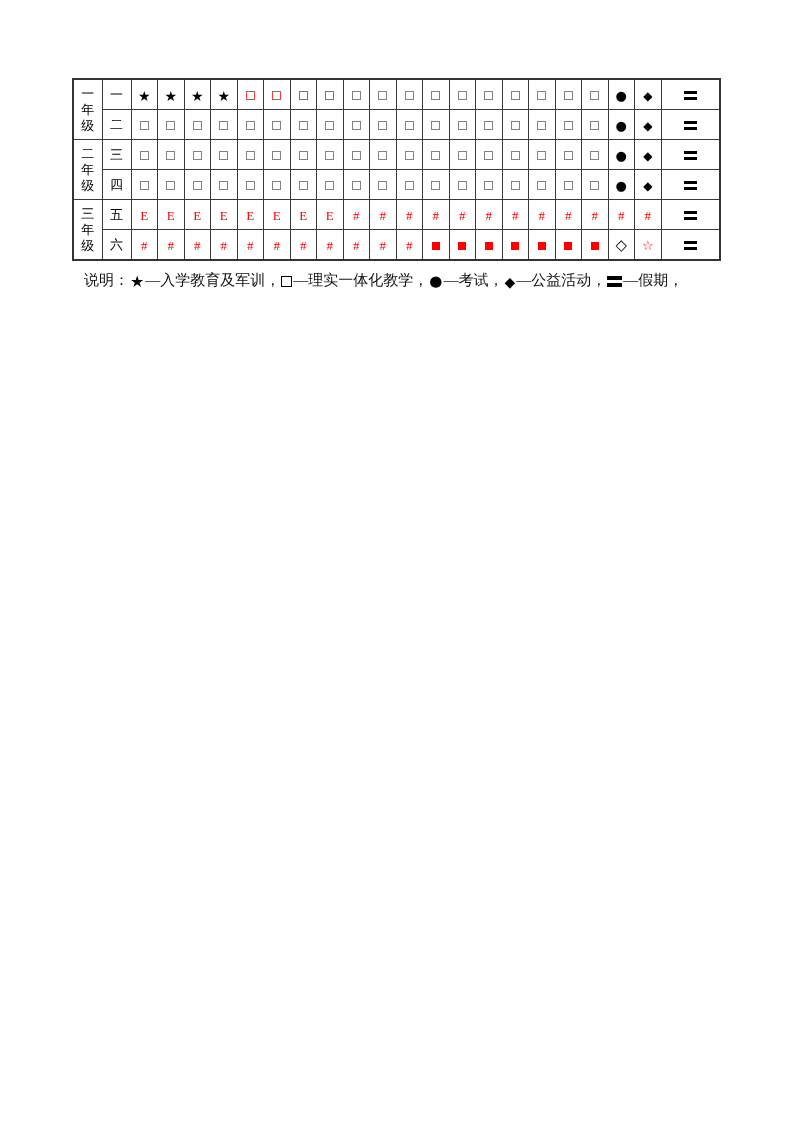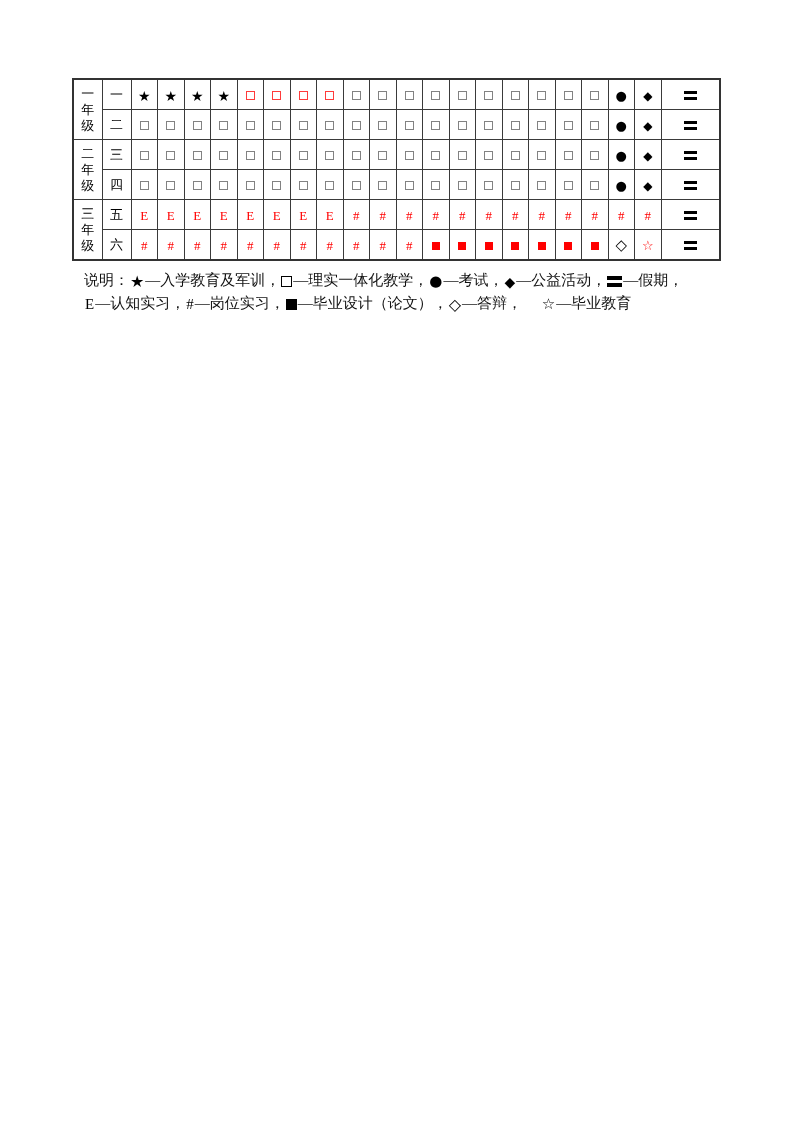--- a/index.html
+++ b/index.html
@@ -251,16 +251,15 @@
             </span></td>
         </tr>
       </tbody>
   </table>
 
   <div class="legend">
       <div class="legend-line"><span>说明：</span><span><span class="sym sym-star">★</span><span>—入学教育及军训，</span></span><span><span class="sym sym-square"></span><span>—理实一体化教学，</span></span><span><span class="sym sym-circle">●</span><span>—考试，</span></span><span><span class="sym sym-diamond">◆</span><span>—公益活动，</span></span><span><span class="sym sym-bars">
             <i></i>
             <i></i>
           </span><span>—假期，</span></span></div>
-      <div class="legend-line"><span><span class="sym sym-E">E</span><span>—认知实习，</span></span><span><span class="sym sym-hash">#</span><span>—岗位实习，</span></span><span><span class="sym sym-filled-square"></span><span>—毕业设计（论文），</span></span><span><span class="sym sym-open-diamond">◇</span><span>—答辩，</span></span><span>　 <span class="sym sym-open-star">☆</span><span>—毕业教育</span></span></div>
     </div>
 
 </div>
 
 </body></html>

